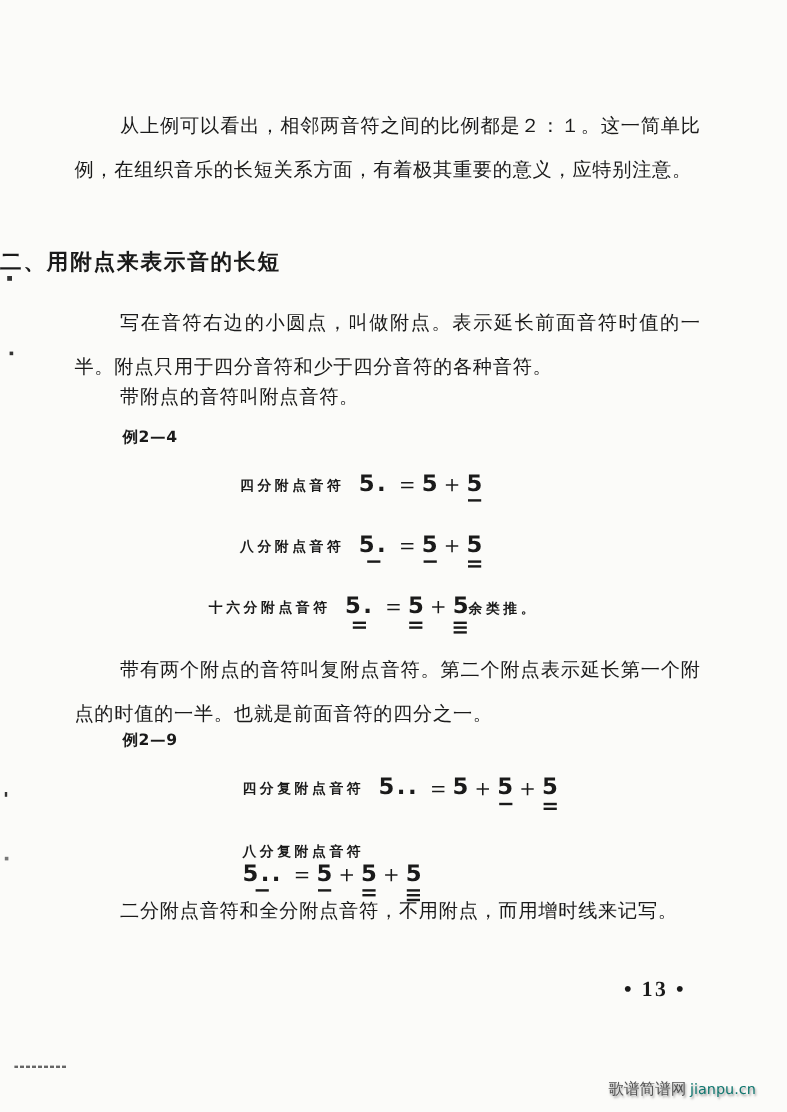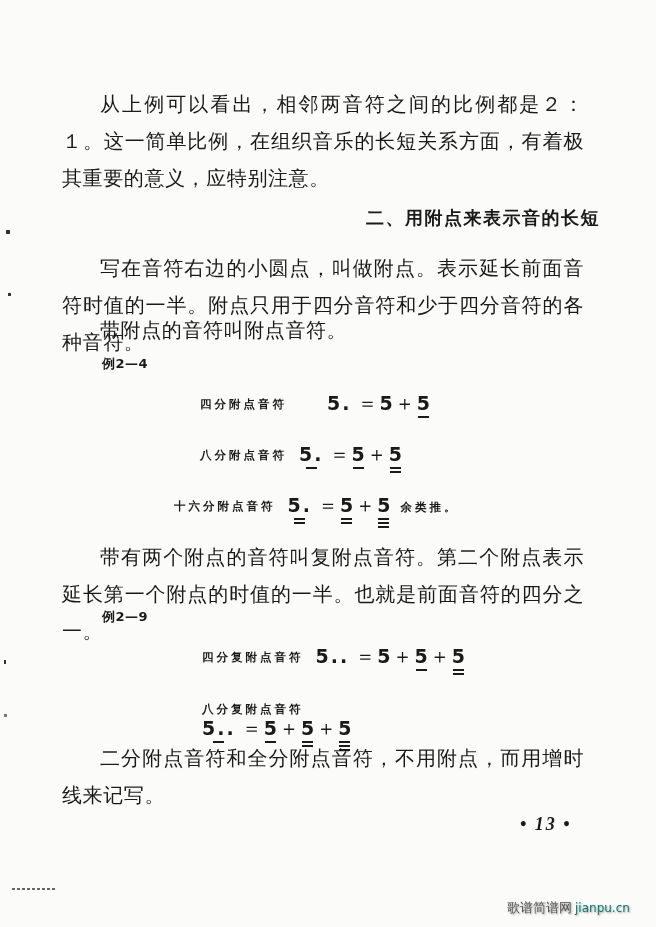--- a/index.html
+++ b/index.html
@@ -8,32 +8,32 @@
     background: #fbfbf9;
     position: relative;
     overflow: hidden;
     font-family: "DejaVu Serif", "Liberation Serif", serif;
     color: #1a1a1a;
   }
   .para {
     position: absolute;
     left: 62px;
     width: 522px;
-    font-size: 20px;
+    font-size: 16px;
     line-height: 37px;
     letter-spacing: 0.6px;
     text-align: justify;
     text-align-last: left;
   }
   .indent { text-indent: 38px; }
   .heading {
     position: absolute;
     left: 0; width: 600px;
     top: 206px;
-    text-align: right;
+    text-align: left;
     font-family: "DejaVu Sans", "Liberation Sans", sans-serif;
     font-weight: bold;
     font-size: 18px;
     letter-spacing: 1.5px;
   }
   .ex-label {
     position: absolute;
     left: 78px;
     font-family: "DejaVu Sans", "Liberation Sans", sans-serif;
     font-weight: bold;
@@ -53,26 +53,25 @@
     font-size: 11.5px;
     letter-spacing: 3px;
     margin-right: 12px;
     margin-top: 5px;
   }
   .note-seq { display: flex; align-items: flex-start; font-family: "DejaVu Sans", "Liberation Sans", sans-serif; font-weight: bold; font-size: 19px; line-height: 22px; }
   .note { display: inline-flex; flex-direction: column; align-items: center; }
   .note .ul { width: 11px; height: 2px; background: #1a1a1a; margin-top: 2px; }
   .note .ul + .ul { margin-top: 2px; }
   .op { font-weight: normal; font-size: 20px; margin: 0 2px; line-height: 22px; }
-  .suffix { font-family: "DejaVu Serif", serif; font-weight: bold; font-size: 11.5px; letter-spacing: 3px; margin-left: 10px; margin-top: 6px; }
+  .suffix { font-family: "DejaVu Serif", serif; font-weight: bold; font-size: 11.5px; letter-spacing: 3px; margin-top: 6px; }
   .page-num {
     position: absolute;
     left: 520px; top: 814px;
     font-family: "Liberation Serif", "DejaVu Serif", serif;
-    font-style: italic;
     font-weight: bold;
     font-size: 18px;
     letter-spacing: 2px;
   }
   .watermark {
     position: absolute;
     left: 507px; top: 899px;
     font-family: "DejaVu Serif", serif;
     font-size: 13px;
     color: #555;
@@ -94,21 +93,21 @@
 
   <div class="heading">二、用附点来表示音的长短</div>
 
   <div class="para indent" style="top:250px;">写在音符右边的小圆点，叫做附点。表示延长前面音符时值的一半。附点只用于四分音符和少于四分音符的各种音符。</div>
 
   <div class="para indent" style="top:312px;">带附点的音符叫附点音符。</div>
 
   <div class="ex-label" style="top:355px;">例2—4</div>
 
   <div id="ex0">
-      <div class="ex-row" style="left: 200px; top: 392px; gap: 28px;">
+      <div class="ex-row" style="left: 200px; top: 392px;">
         <span class="ex-name">四分附点音符</span>
         <span class="note-seq">
           <span class="note">
             <span class="" style="letter-spacing: 2px;">5.</span>
           </span>
           <span class="op" style="margin-left: 6px;">＝</span>
           <span class="note">
             <span>5</span>
           </span>
           <span class="op">＋</span>

